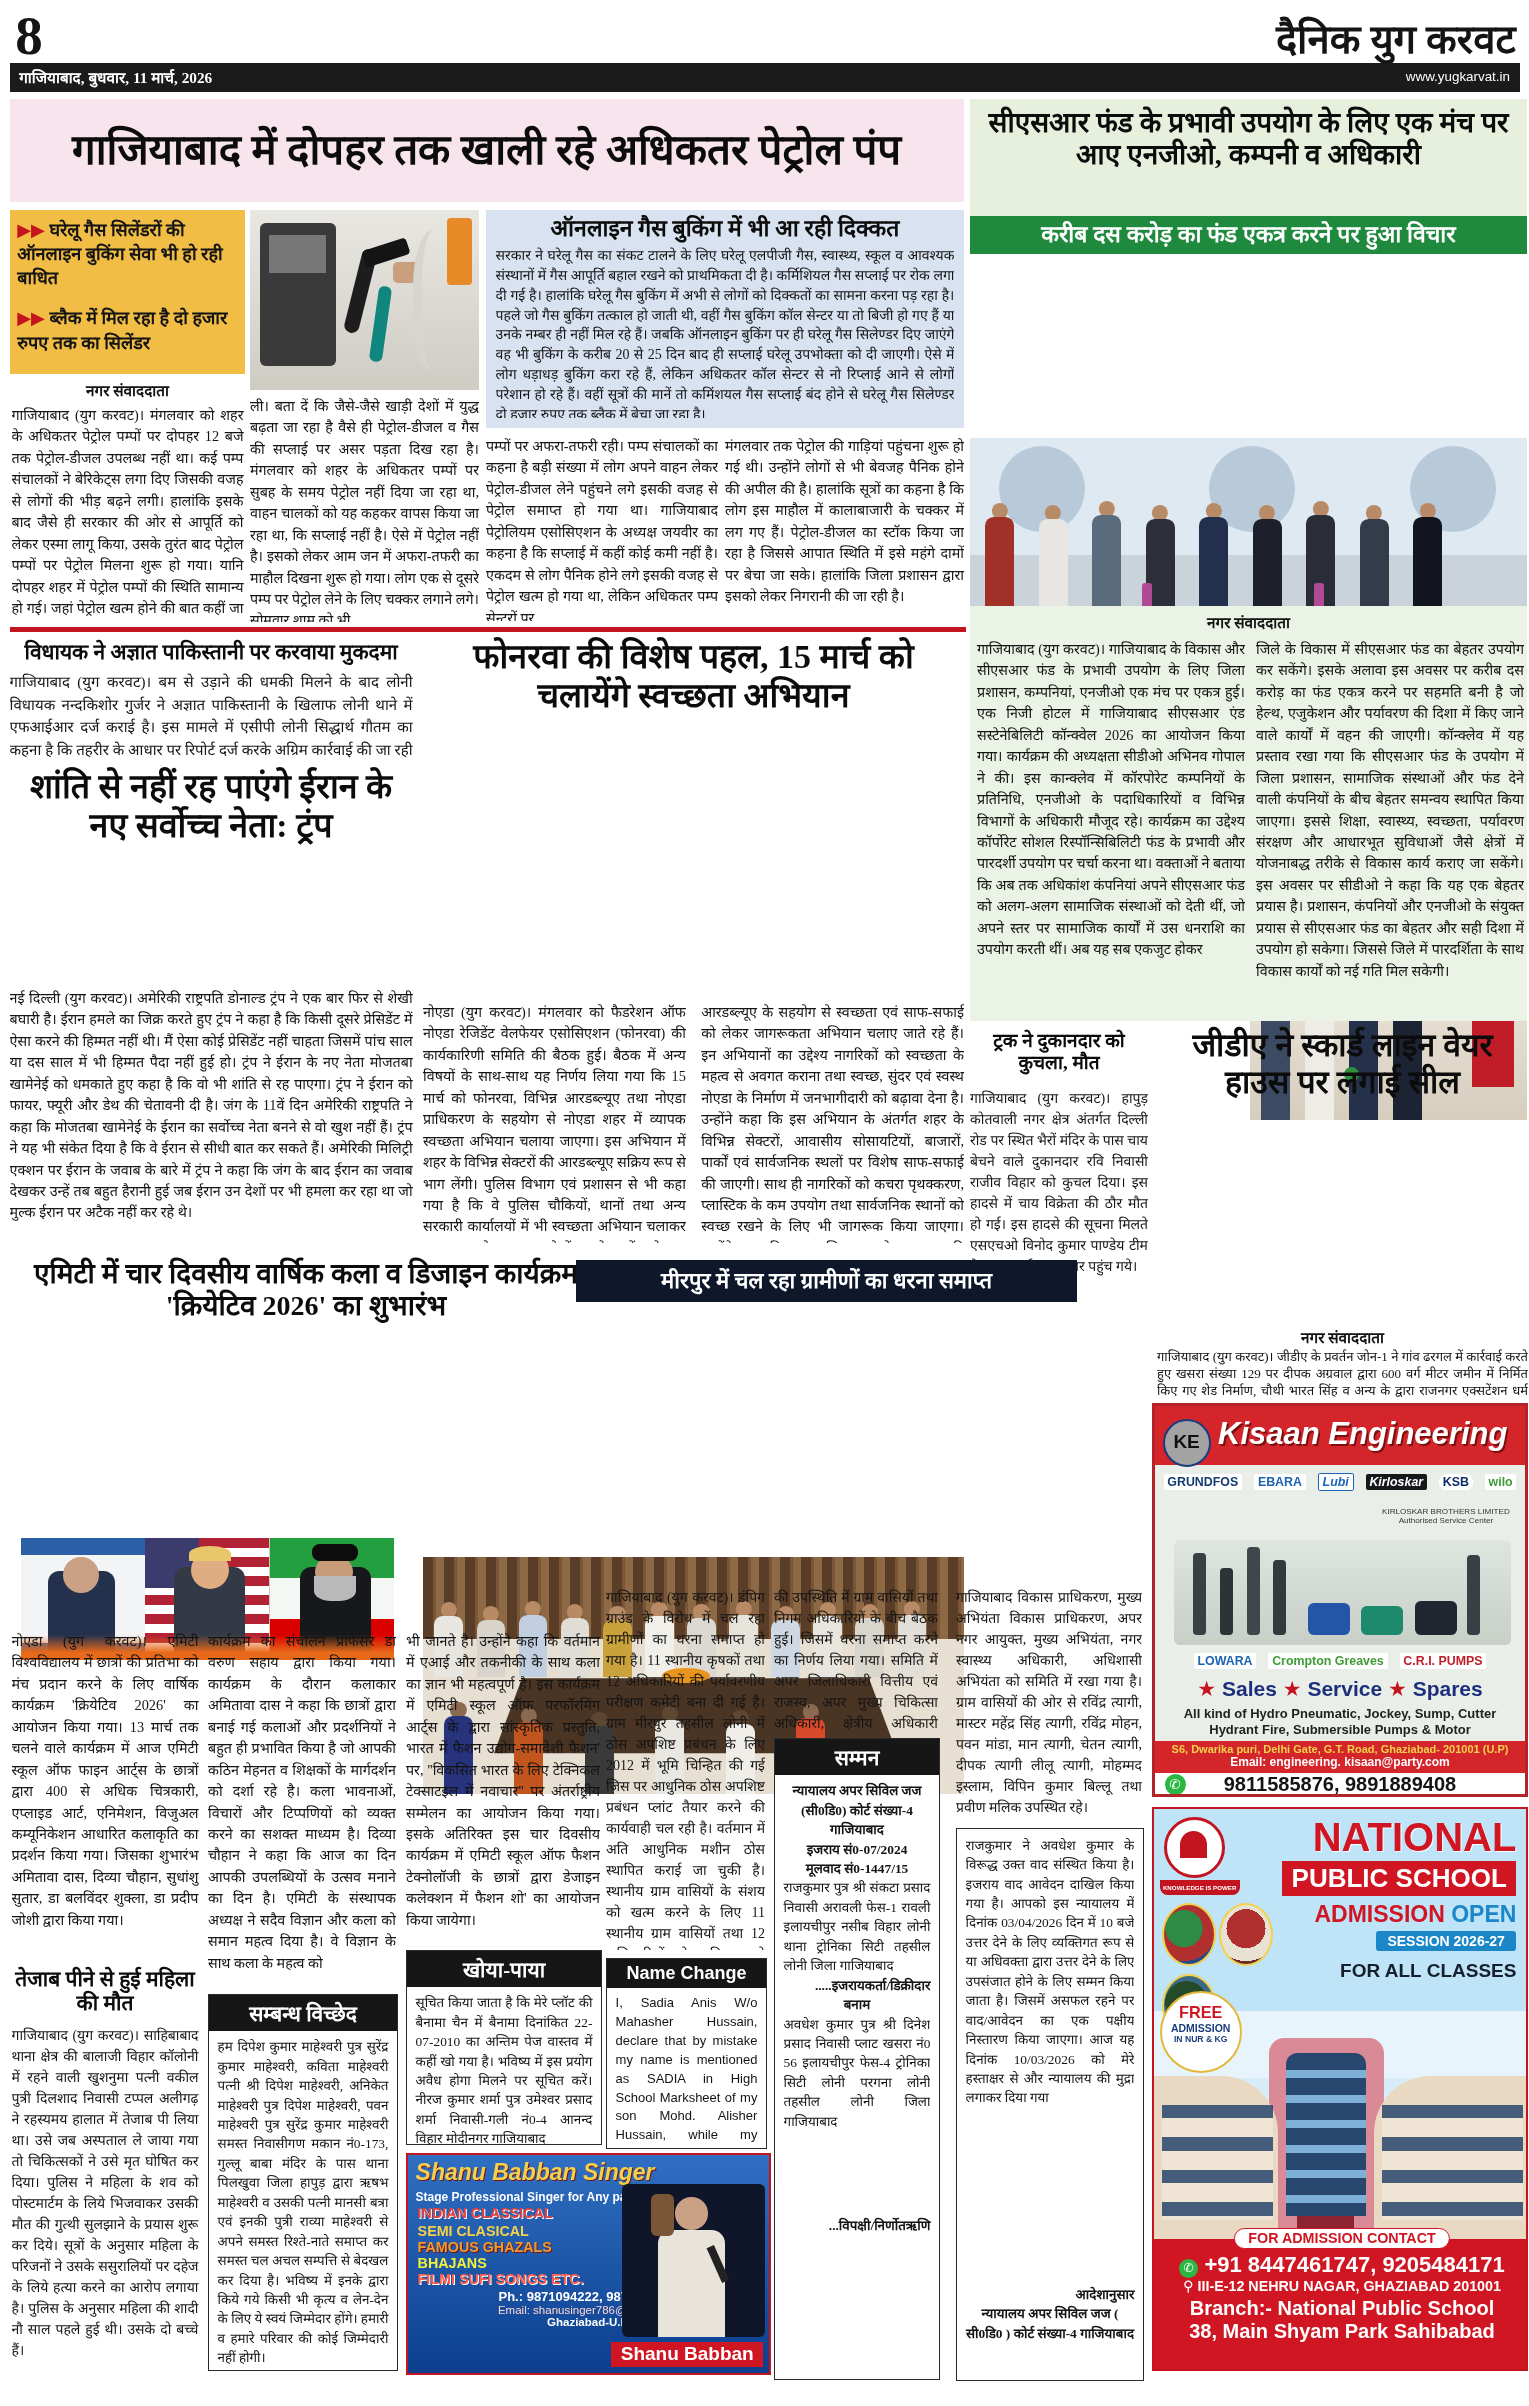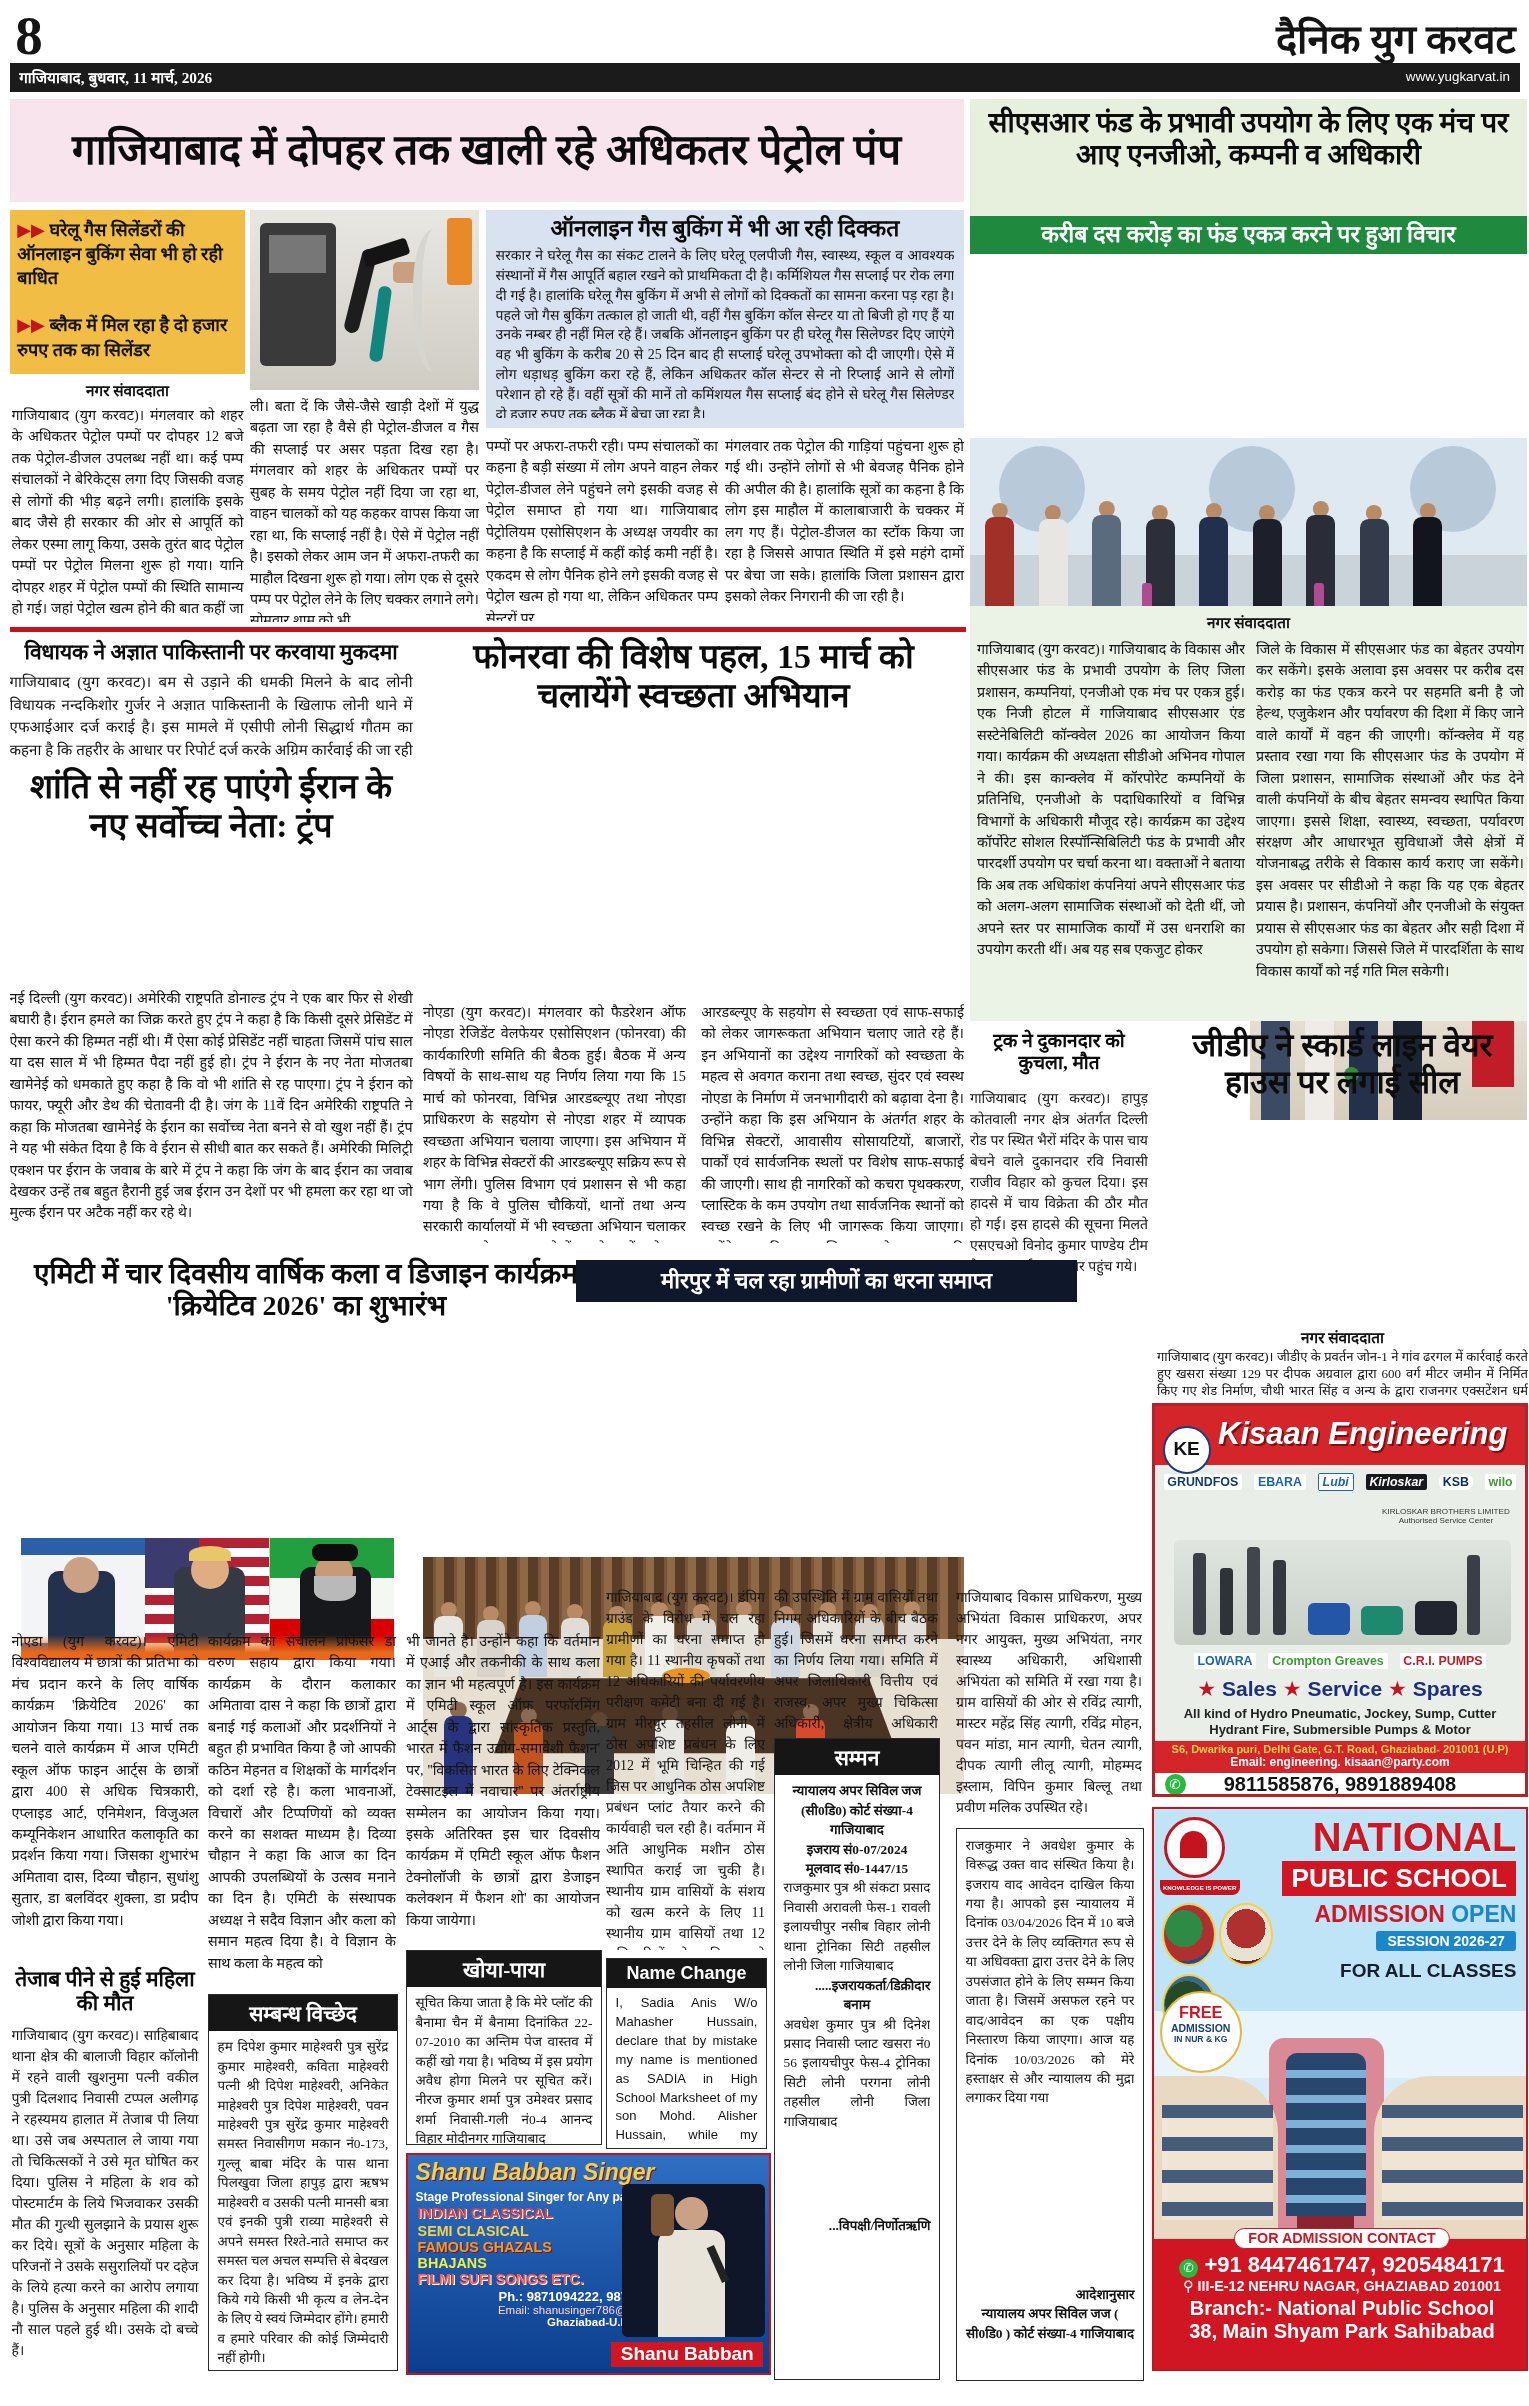--- a/index.html
+++ b/index.html
@@ -45,21 +45,21 @@
 
   <div class="abs" style="left:9.6px;top:99px;width:954px;height:103px;background:#f7e4ec;">
     <div class="hl nowrap" style="font-size:42px;line-height:103px;">गाजियाबाद में दोपहर तक खाली रहे अधिकतर पेट्रोल पंप</div>
   </div>
 
   <div class="abs" style="left:9.6px;top:210px;width:235px;height:164px;background:#f2bd45;padding:7.6px 7.6px;box-sizing:border-box;">
     <div style="font-size:18px;font-weight:bold;line-height:1.35;">
       <span class="red">▶▶</span>
       <span>घरेलू गैस सिलेंडरों की ऑनलाइन बुकिंग सेवा भी हो रही बाधित</span>
     </div>
-    <div style="font-size:18px;font-weight:bold;line-height:1.35;margin-top:23px;">
+    <div style="font-size:18px;font-weight:bold;line-height:1.35;margin-top:16px;">
       <span class="red">▶▶</span>
       <span>ब्लैक में मिल रहा है दो हजार रुपए तक का सिलेंडर</span>
     </div>
   </div>
 
   <div class="abs photo" style="left:250px;top:210px;width:229px;height:180px;background:linear-gradient(180deg,#e9e7e2,#cfccc4);">
     <div class="abs" style="left:9.6px;top:13.4px;width:76px;height:143px;background:#3a3a3a;border-radius:5.7px;"></div>
     <div class="abs" style="left:19px;top:25px;width:57px;height:38px;background:#777;"></div>
     <div class="abs" style="left:103px;top:38px;width:15.3px;height:86px;background:#1d1d1d;border-radius:7.6px;transform:rotate(14deg);"></div>
     <div class="abs" style="left:113px;top:34px;width:46px;height:17px;background:#141414;border-radius:3.8px;transform:rotate(-18deg);"></div>
@@ -277,21 +277,21 @@
       <div class="abs" style="left:53px;top:13.4px;width:32.5px;height:32.5px;border-radius:50%;background:#caa184;"></div>
       <div class="abs" style="left:36px;top:46px;width:67px;height:107px;background:#e9e4da;border-radius:13.4px 13.4px 0 0;"></div>
       <div class="abs" style="left:92px;top:61px;width:7.6px;height:38px;background:#222;transform:rotate(-24deg);"></div>
       <div class="abs" style="left:29px;top:9.6px;width:23px;height:42px;background:#7a5636;border-radius:5.7px;"></div>
     </div>
     <div class="abs" style="right:5.7px;bottom:5.7px;background:#d01622;color:#fff;font-weight:bold;font-size:19px;padding:1.9px 9.6px;">Shanu Babban</div>
   </div>
 
   <div class="abs sans" style="left:1152px;top:1403px;width:376px;height:394px;border:3.8px solid #b4232a;background:#e9efe8;box-sizing:border-box;overflow:hidden;">
     <div style="position:relative;height:59px;background:#d4252b;">
-      <div class="abs" style="left:7.6px;top:20px;width:48px;height:48px;border-radius:50%;background:#ffffff;border:2.9px solid #1d3a7c;box-sizing:border-box;text-align:center;font-weight:bold;color:#111;font-size:19px;line-height:42px;">KE</div>
+      <div class="abs" style="left:7.6px;top:13px;width:48px;height:48px;border-radius:50%;background:#a3a3a3;border:2.9px solid #1d3a7c;box-sizing:border-box;text-align:center;font-weight:bold;color:#111;font-size:19px;line-height:42px;">KE</div>
       <div class="abs nowrap" style="left:63px;top:9.6px;font-size:31px;font-weight:bold;font-style:italic;color:#fff;text-shadow:1.9px 1.9px 0 #7a1010;">Kisaan Engineering</div>
     </div>
     <div class="center" style="padding:5.7px 3.8px 1.9px;">
       <span class="adbrand" style="color:#123b6e;">GRUNDFOS</span>
       <span class="adbrand" style="color:#1b64b4;">EBARA</span>
       <span class="adbrand" style="color:#1b64b4;border:1px solid #1b64b4;font-style:italic;">Lubi</span>
       <span class="adbrand" style="background:#16181c;color:#fff;font-style:italic;">Kirloskar</span>
       <span class="adbrand" style="color:#0e2f66;border-radius:7px;">KSB</span>
       <span class="adbrand" style="color:#3f9c35;">wilo</span>
     </div>

